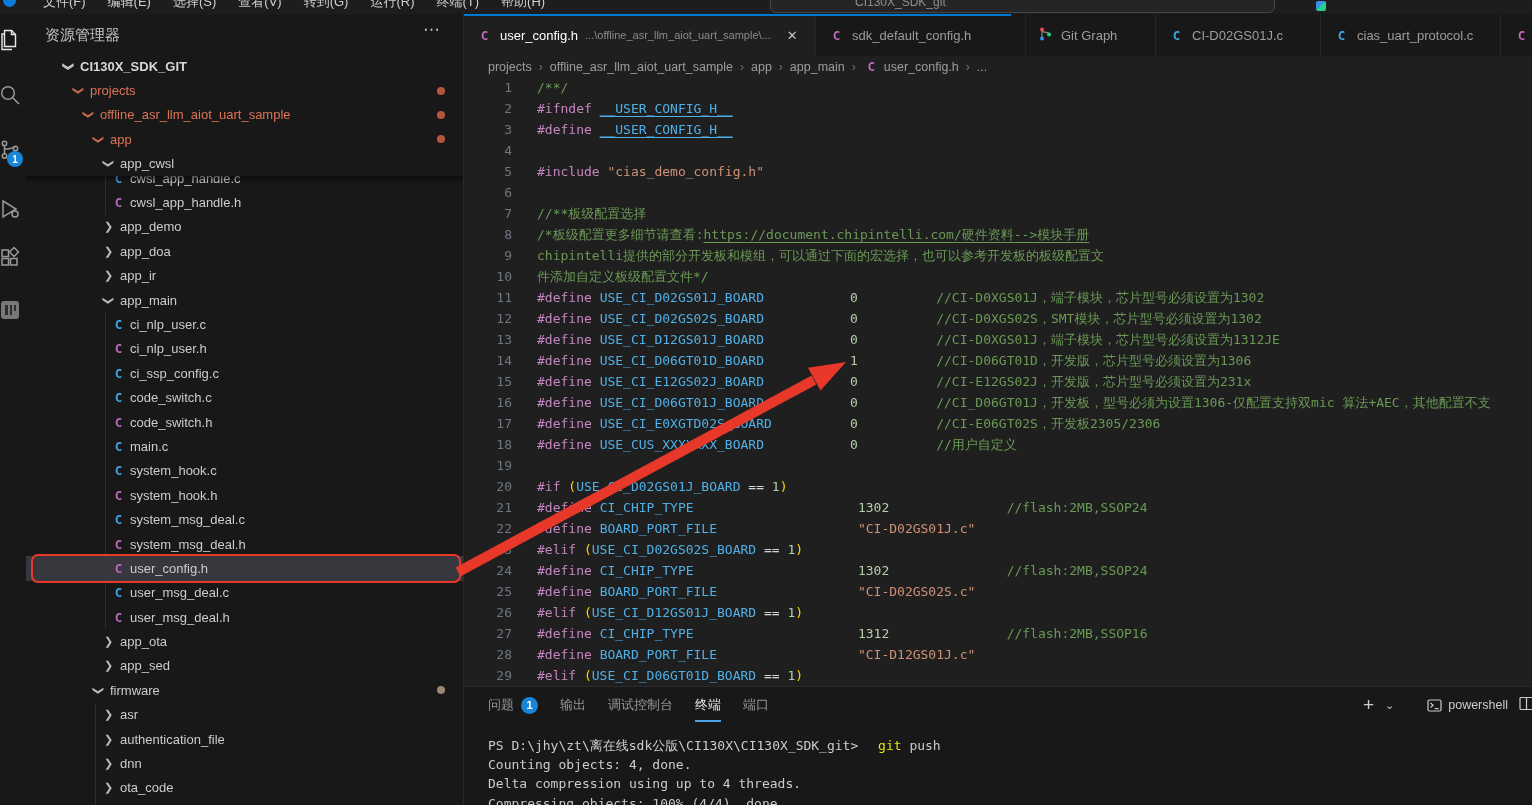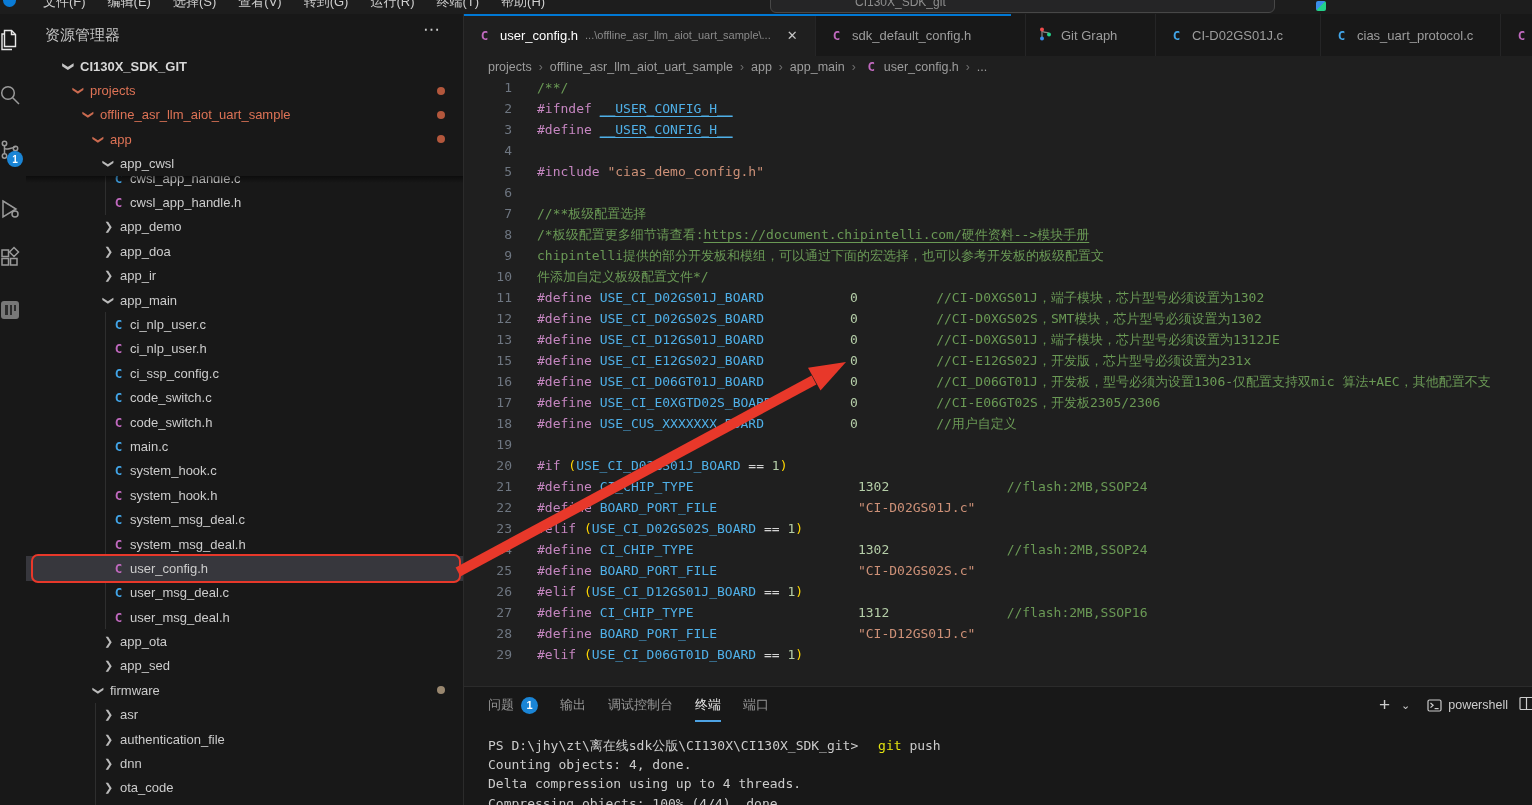--- a/index.html
+++ b/index.html
@@ -70,21 +70,21 @@
   #panel-tabs{position:relative;height:36px;display:flex;align-items:center;padding-left:24px;gap:22px;
       font-size:13px;color:#969696;}
   .ptab{position:relative;display:flex;align-items:center;}
   .ptab.active{color:#e7e7e7;}
   .ptab.active::after{content:"";position:absolute;left:0;right:0;bottom:-8px;height:2px;background:#4DA2E3;}
   .pbadge{display:inline-flex;width:17px;height:17px;border-radius:50%;background:#1a85d6;color:#fff;
       font-size:11px;align-items:center;justify-content:center;margin-left:7px;font-weight:700;}
   #panel-actions{position:absolute;right:6px;top:0;height:36px;display:flex;align-items:center;gap:11px;color:#cccccc;}
   #pa-plus{font-size:19px;font-weight:300;}
   #pa-chevron{font-size:11px;}
-  #pa-shell{display:flex;align-items:center;gap:6px;font-size:12.5px;color:#cccccc;margin-left:6px;}
+  #pa-shell{display:flex;align-items:center;gap:6px;font-size:12.5px;color:#cccccc;margin-left:22px;}
   #pa-split{margin-right:-8px;}
   #term{padding:13px 0 0 24px;font-family:"DejaVu Sans Mono","Liberation Mono",monospace;
       font-size:13px;line-height:19.2px;color:#cccccc;white-space:pre;}
   .ty{color:#E2E210;margin-left:12px;}
   
   #anno{position:absolute;left:0;top:0;width:1532px;height:805px;pointer-events:none;z-index:40;}
 </style>
 </head>
 <body>
 
@@ -363,20 +363,21 @@
         <div class="cl"><span class="ln">4</span><span class="lt"></span></div>
         <div class="cl"><span class="ln">5</span><span class="lt"><span class="tk-k">#include</span><span class="tk-w"> </span><span class="tk-s">"cias_demo_config.h"</span></span></div>
         <div class="cl"><span class="ln">6</span><span class="lt"></span></div>
         <div class="cl"><span class="ln">7</span><span class="lt"><span class="tk-c">//**板级配置选择</span></span></div>
         <div class="cl"><span class="ln">8</span><span class="lt"><span class="tk-c">/*板级配置更多细节请查看:</span><span class="tk-l">https://document.chipintelli.com/硬件资料--&gt;模块手册</span></span></div>
         <div class="cl"><span class="ln">9</span><span class="lt"><span class="tk-c">chipintelli提供的部分开发板和模组，可以通过下面的宏选择，也可以参考开发板的板级配置文</span></span></div>
         <div class="cl"><span class="ln">10</span><span class="lt"><span class="tk-c">件添加自定义板级配置文件*/</span></span></div>
         <div class="cl"><span class="ln">11</span><span class="lt"><span class="tk-k">#define </span><span class="tk-i">USE_CI_D02GS01J_BOARD</span><span class="tk-w">           </span><span class="tk-n">0</span><span class="tk-w">          </span><span class="tk-c">//CI-D0XGS01J，端子模块，芯片型号必须设置为1302</span></span></div>
         <div class="cl"><span class="ln">12</span><span class="lt"><span class="tk-k">#define </span><span class="tk-i">USE_CI_D02GS02S_BOARD</span><span class="tk-w">           </span><span class="tk-n">0</span><span class="tk-w">          </span><span class="tk-c">//CI-D0XGS02S，SMT模块，芯片型号必须设置为1302</span></span></div>
         <div class="cl"><span class="ln">13</span><span class="lt"><span class="tk-k">#define </span><span class="tk-i">USE_CI_D12GS01J_BOARD</span><span class="tk-w">           </span><span class="tk-n">0</span><span class="tk-w">          </span><span class="tk-c">//CI-D0XGS01J，端子模块，芯片型号必须设置为1312JE</span></span></div>
+        <div class="cl"><span class="ln">14</span><span class="lt"><span class="tk-k">#define </span><span class="tk-i">USE_CI_D06GT01D_BOARD</span><span class="tk-w">           </span><span class="tk-n">1</span><span class="tk-w">          </span><span class="tk-c">//CI-D06GT01D，开发版，芯片型号必须设置为1306</span></span></div>
         <div class="cl"><span class="ln">15</span><span class="lt"><span class="tk-k">#define </span><span class="tk-i">USE_CI_E12GS02J_BOARD</span><span class="tk-w">           </span><span class="tk-n">0</span><span class="tk-w">          </span><span class="tk-c">//CI-E12GS02J，开发版，芯片型号必须设置为231x</span></span></div>
         <div class="cl"><span class="ln">16</span><span class="lt"><span class="tk-k">#define </span><span class="tk-i">USE_CI_D06GT01J_BOARD</span><span class="tk-w">           </span><span class="tk-n">0</span><span class="tk-w">          </span><span class="tk-c">//CI_D06GT01J，开发板，型号必须为设置1306-仅配置支持双mic 算法+AEC，其他配置不支</span></span></div>
         <div class="cl"><span class="ln">17</span><span class="lt"><span class="tk-k">#define </span><span class="tk-i">USE_CI_E0XGTD02S_BOARD</span><span class="tk-w">          </span><span class="tk-n">0</span><span class="tk-w">          </span><span class="tk-c">//CI-E06GT02S，开发板2305/2306</span></span></div>
         <div class="cl"><span class="ln">18</span><span class="lt"><span class="tk-k">#define </span><span class="tk-i">USE_CUS_XXXXXXX_BOARD</span><span class="tk-w">           </span><span class="tk-n">0</span><span class="tk-w">          </span><span class="tk-c">//用户自定义</span></span></div>
         <div class="cl"><span class="ln">19</span><span class="lt"></span></div>
         <div class="cl"><span class="ln">20</span><span class="lt"><span class="tk-k">#if </span><span class="tk-p">(</span><span class="tk-i">USE_CI_D02GS01J_BOARD</span><span class="tk-o"> == </span><span class="tk-n">1</span><span class="tk-p">)</span></span></div>
         <div class="cl"><span class="ln">21</span><span class="lt"><span class="tk-k">#define </span><span class="tk-i">CI_CHIP_TYPE</span><span class="tk-w">                     </span><span class="tk-n">1302</span><span class="tk-w">               </span><span class="tk-c">//flash:2MB,SSOP24</span></span></div>
         <div class="cl"><span class="ln">22</span><span class="lt"><span class="tk-k">#define </span><span class="tk-i">BOARD_PORT_FILE</span><span class="tk-w">                  </span><span class="tk-s">"CI-D02GS01J.c"</span></span></div>
         <div class="cl"><span class="ln">23</span><span class="lt"><span class="tk-k">#elif </span><span class="tk-p">(</span><span class="tk-i">USE_CI_D02GS02S_BOARD</span><span class="tk-o"> == </span><span class="tk-n">1</span><span class="tk-p">)</span></span></div>
         <div class="cl"><span class="ln">24</span><span class="lt"><span class="tk-k">#define </span><span class="tk-i">CI_CHIP_TYPE</span><span class="tk-w">                     </span><span class="tk-n">1302</span><span class="tk-w">               </span><span class="tk-c">//flash:2MB,SSOP24</span></span></div>

